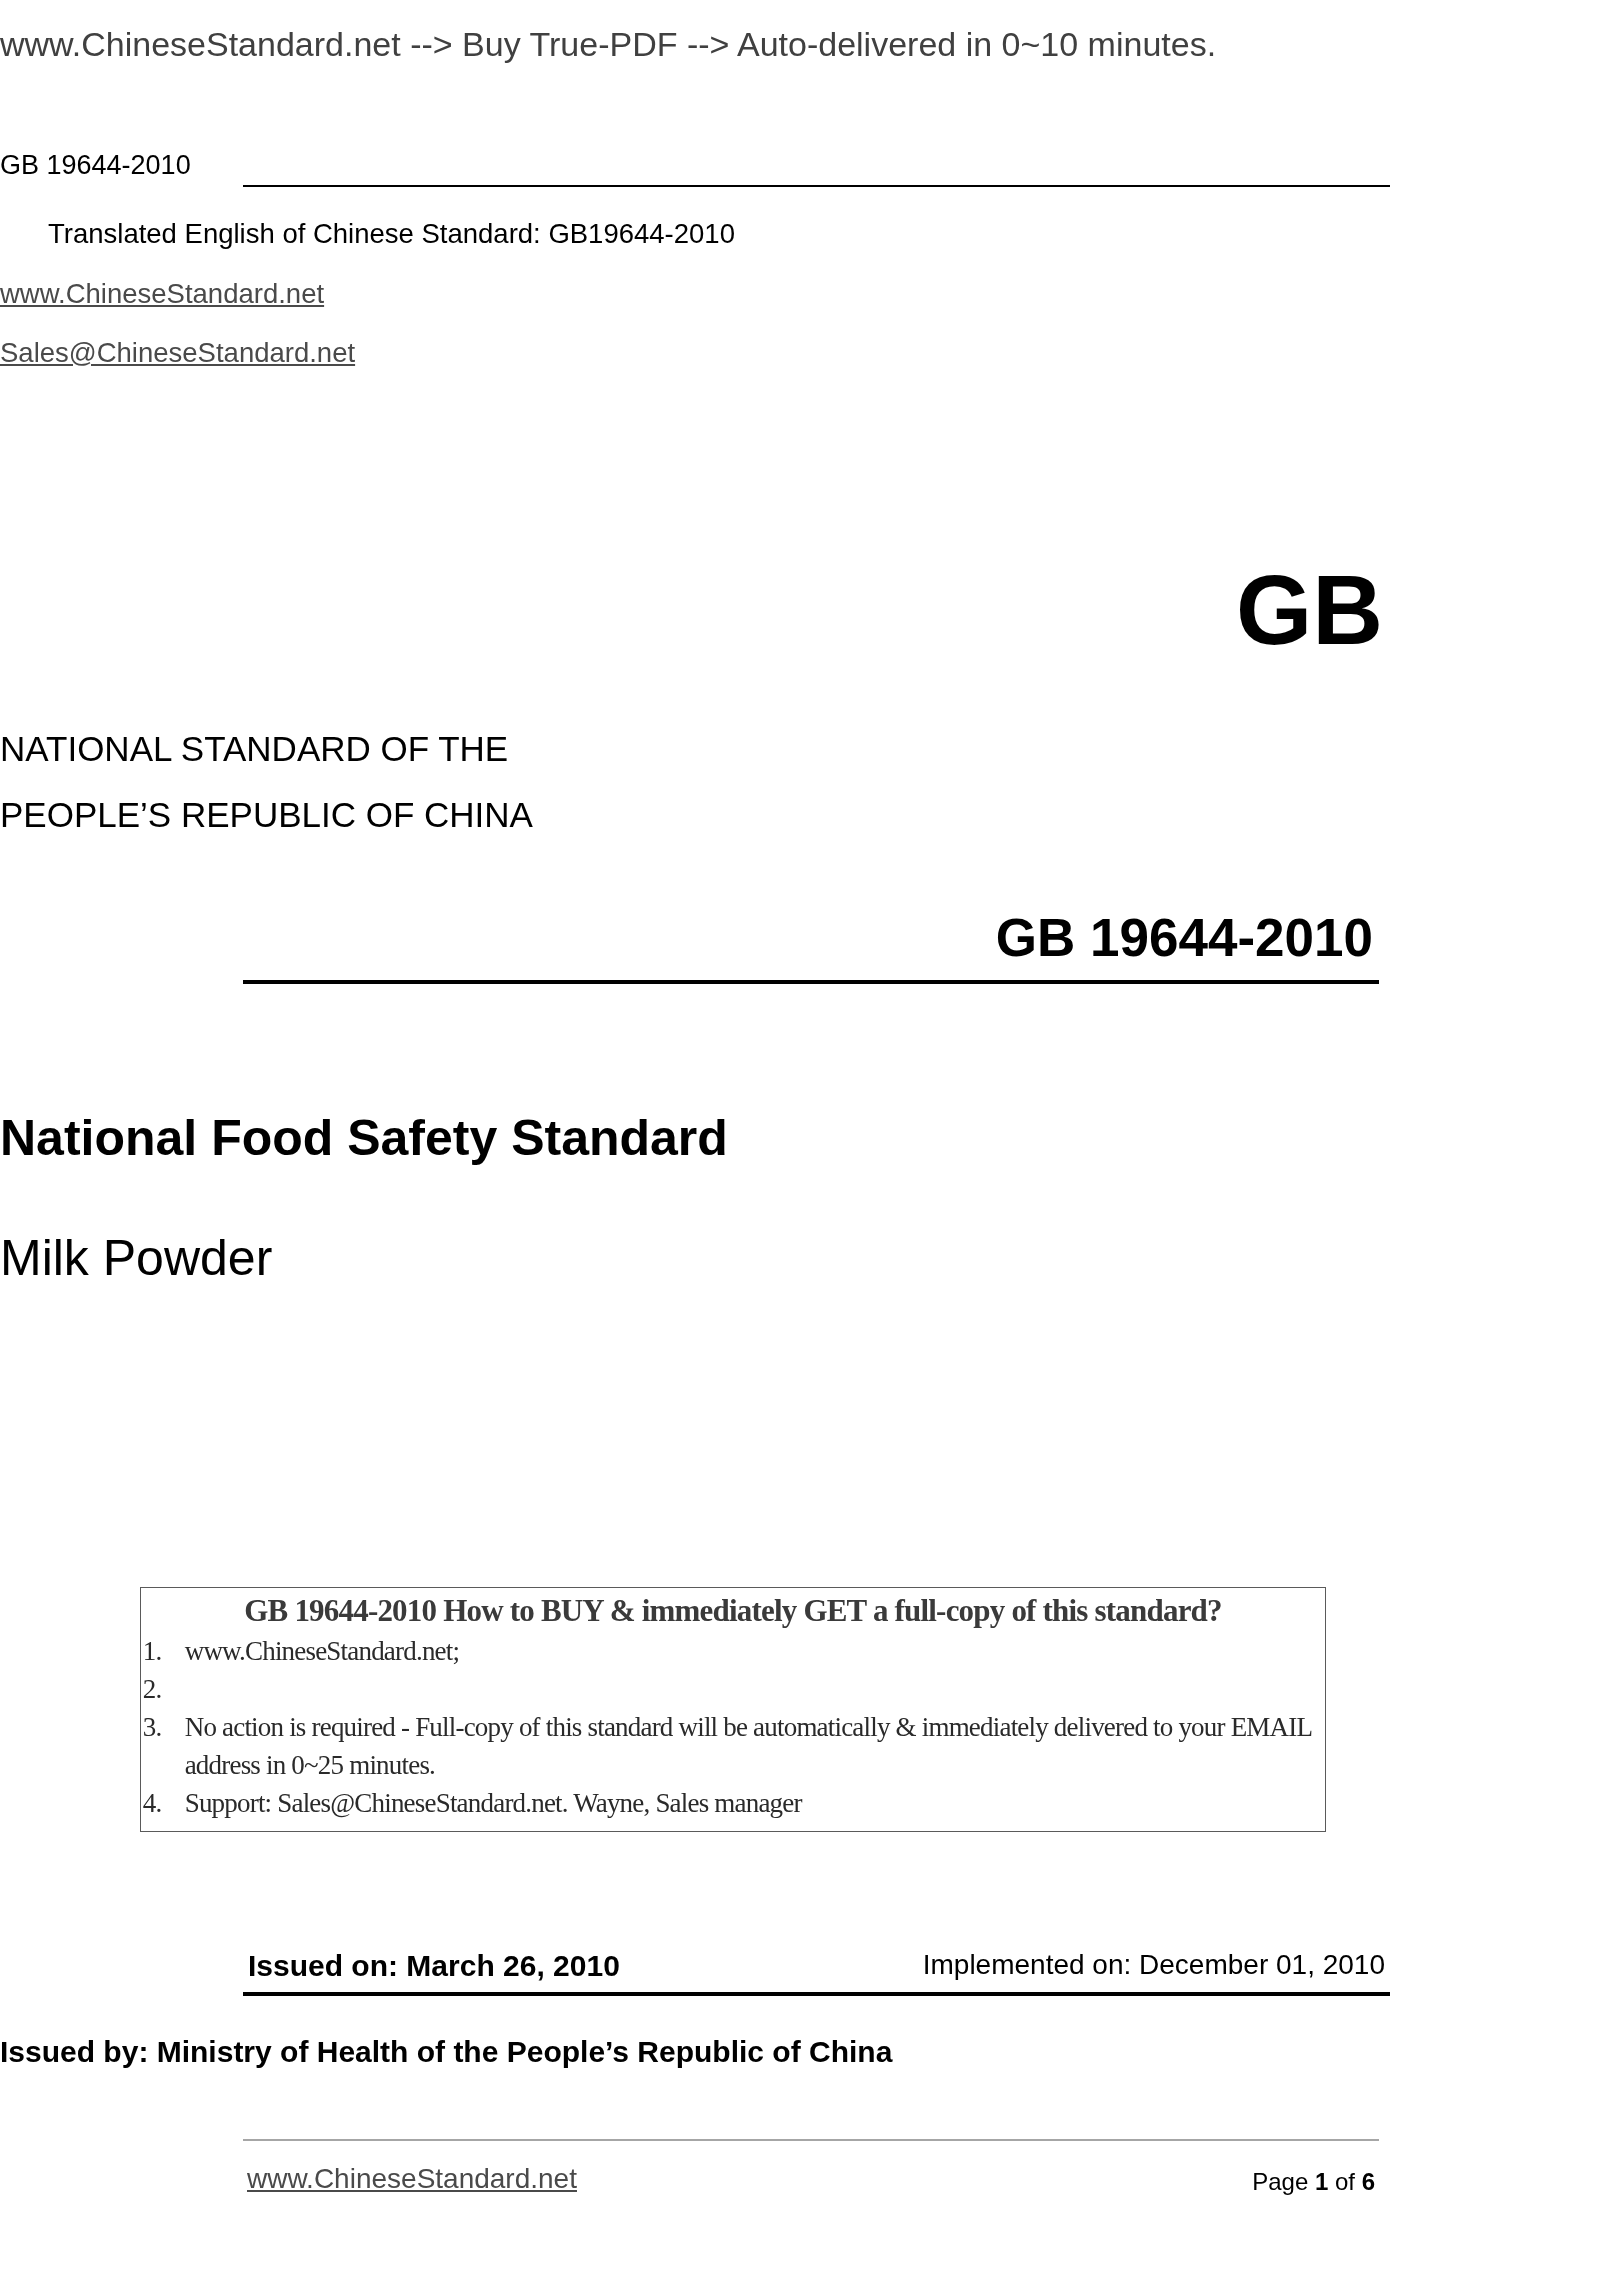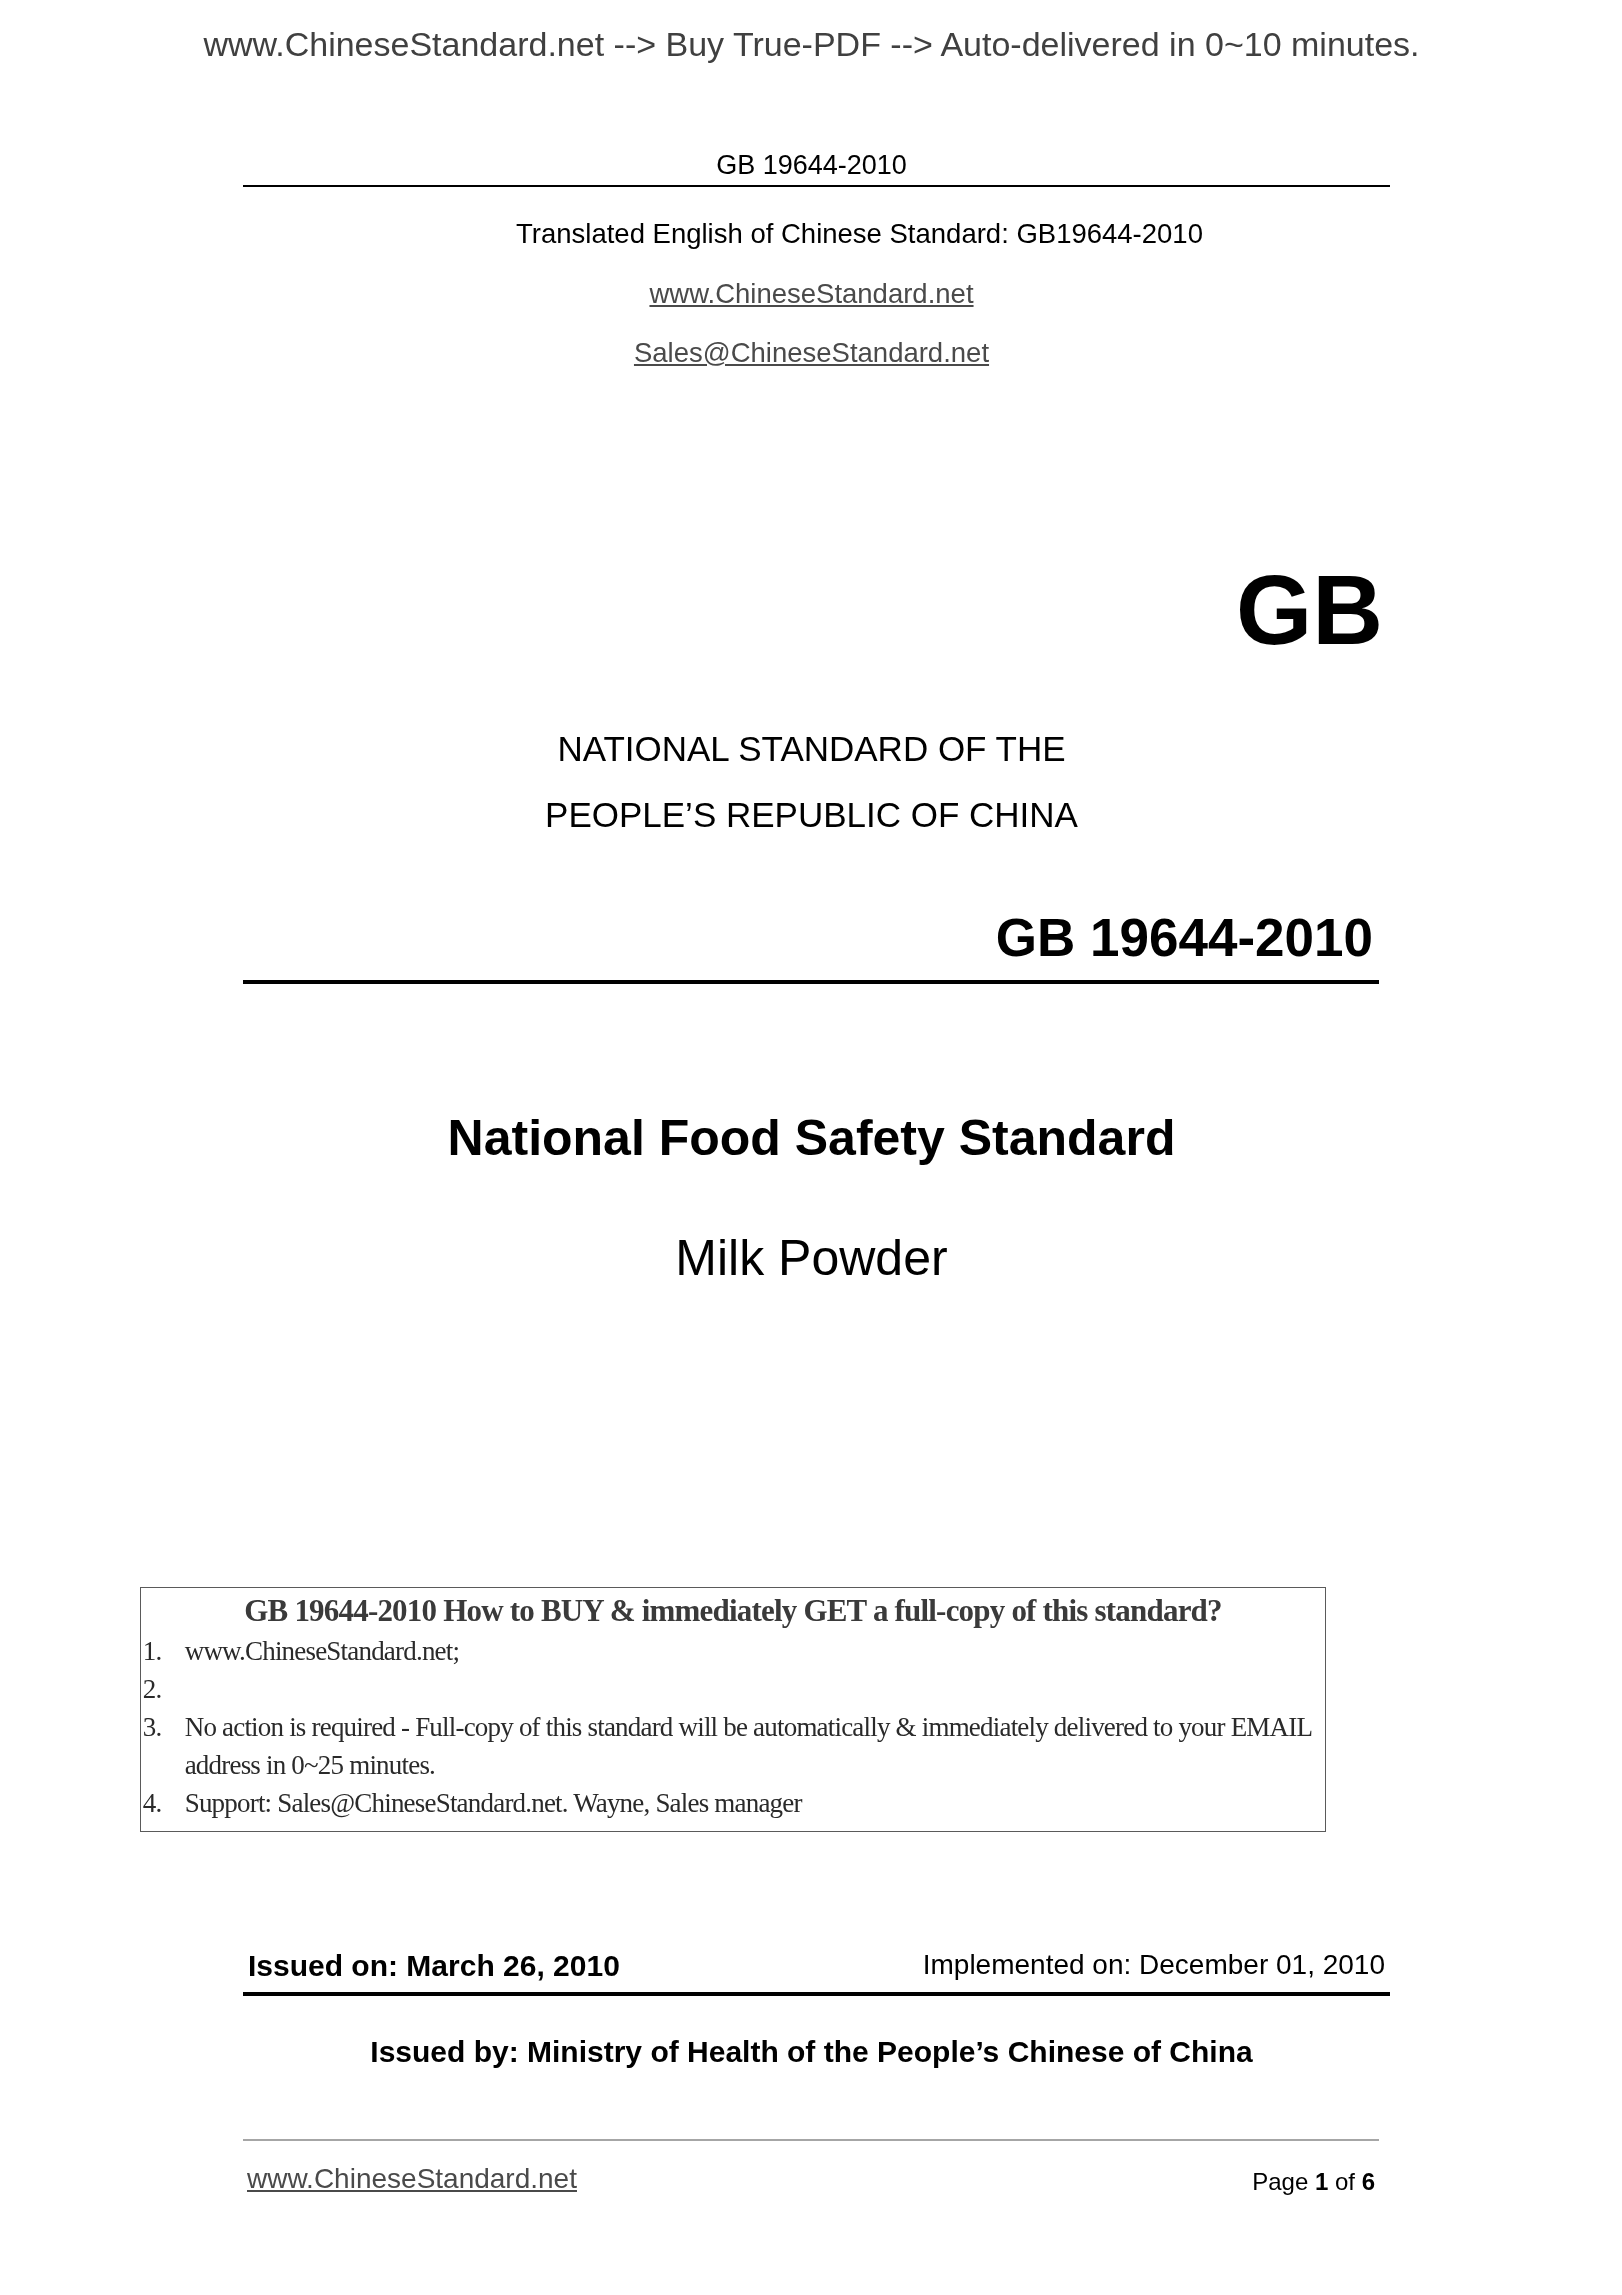--- a/index.html
+++ b/index.html
@@ -1,18 +1,18 @@
 <!DOCTYPE html>
 <html style="font-size:13.3px"><head>
 <meta charset="utf-8">
 <style>
   html, body { margin:0; padding:0; background:#ffffff; }
   body { width:1623px; height:2295px; position:relative; overflow:hidden; font-family:"Liberation Sans", sans-serif; color:#000; }
   .abs { position:absolute; }
-  .center { left:0; width:1623px; text-align:center; }
+  .center { left:0; width:1623px; }
   .topline { top:25px; font-size:34px; color:#404040; }
   .hdr-id { top:150px; font-size:27px; }
   .rule-top { top:185px; left:243px; width:1147px; height:1.7px; background:#000; }
   .translated { top:218px; font-size:27.5px;margin-left:48px; }
   .link { color:#4a4a4a; text-decoration:underline; font-size:27.5px; }
   .link-www { top:278px; }
   .link-sales { top:337px; }
   .gb-big { top:554px; right:240px; font-size:98px; font-weight:bold; }
   .nat-std { top:709px; font-size:35px;margin-top:20px; }
   .prc { top:795px; font-size:35px; }
@@ -76,20 +76,20 @@
     <li>
       <span class="num">4.</span>
       <span>Support: Sales@ChineseStandard.net. Wayne, Sales manager</span>
     </li>
   </ol>
 </div>
 
 <div class="abs issued">Issued on: March 26, 2010</div>
 <div class="abs implemented">Implemented on: December 01, 2010</div>
 <div class="abs rule-issued"></div>
-<div class="abs center issued-by">Issued by: Ministry of Health of the People’s Chinese of China</div>
+<div class="abs center issued-by">Issued by: Ministry of Health of the People’s Republic of China</div>
 
 <div class="abs rule-foot"></div>
 <a class="abs foot-link">www.ChineseStandard.net</a>
 <div class="abs page-num">
   <span>Page </span><b>1</b><span> of </span><b>6</b>
 </div>
 
 
 </body></html>

